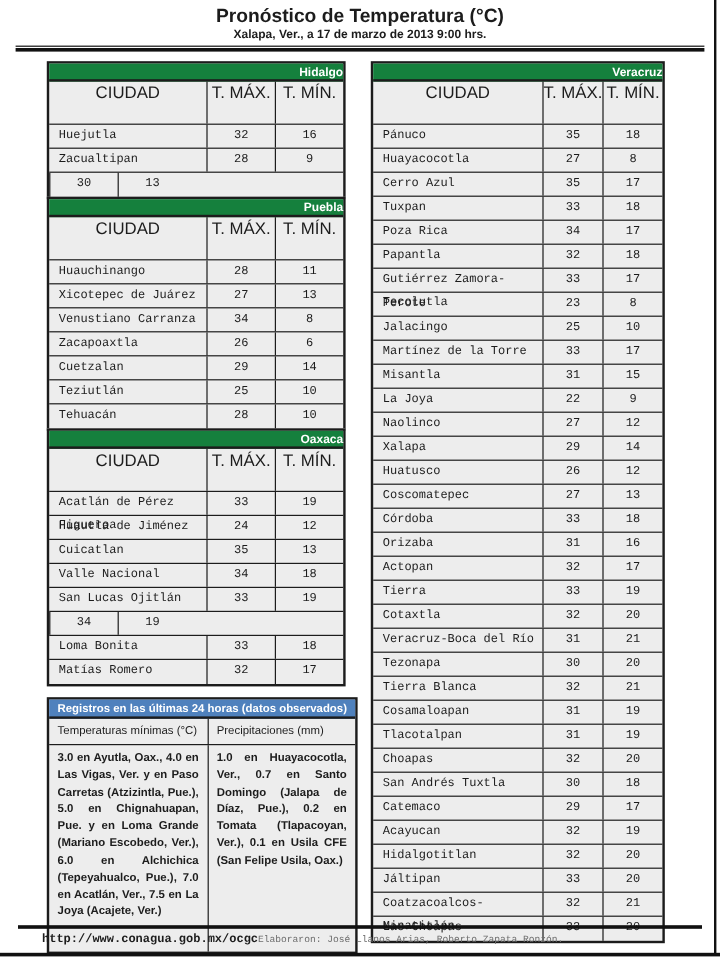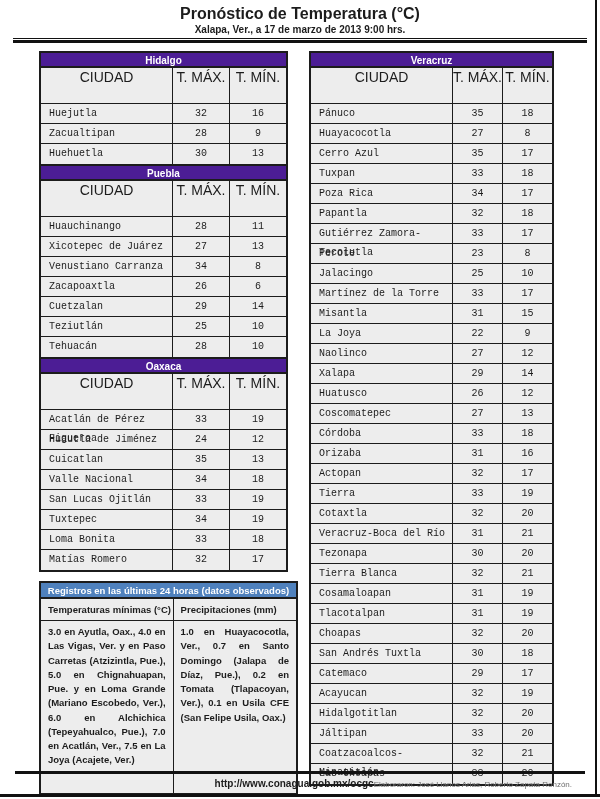--- a/index.html
+++ b/index.html
@@ -20,47 +20,47 @@
 
   
   .main { display:flex; padding-left:39px; padding-top:8px; gap:11px; }
   .col-left { width:259px; }
   .col-right { width:245px; }
 
   
   .tbl { border:2px solid #1c1c1c; background:#EDEDED; width:249px; }
   .tbl + .tbl { margin-top:-2px; }
   .col-right .tbl { width:245px; }
-  .state-header { background:#4c1d95; color:#fff; font-weight:bold; font-size:10px;
-    text-align:center; height:15px; line-height:15px; border-bottom:2px solid #1c1c1c; }
+  .state-header { background:#15803d; color:#fff; font-weight:bold; font-size:10px;
+    text-align:right; height:15px; line-height:15px; border-bottom:2px solid #1c1c1c; }
   .hdr-row, .row { display:flex; border-bottom:1px solid #1c1c1c; }
   .rows .row:last-child { border-bottom:none; }
   .hdr-row { height:36px; line-height:19px; font-size:14px; }
   .row { height:20px; line-height:19px; font-size:10px;font-family:Liberation Mono, monospace; }
   .c-city { flex:1; padding-left:8px; }
   .hdr-row .c-city { text-align:center; padding-left:0; }
   .c-num { width:57px; border-left:1px solid #1c1c1c; text-align:center; }
   .col-right .c-num { width:50px; }
 
   
   .reg { border:2px solid #1c1c1c; background:#EDEDED; width:259px; margin-top:9px; }
   .reg-header { background:#4F81BD; color:#fff; font-weight:bold; font-size:9.5px;
     text-align:center; height:16px; line-height:16px; border-bottom:2px solid #1c1c1c; }
-  .reg-subrow { display:flex; border-bottom:1px solid #1c1c1c; font-size:9.5px;font-weight:bold; }
+  .reg-subrow { display:flex; border-bottom:1px solid #1c1c1c; font-size:9.5px; }
   .reg-subrow > div { height:21px; line-height:21px; padding-left:7px; }
   .reg-col1 { width:52%; border-right:1px solid #1c1c1c; }
   .reg-col2 { width:48%; }
   .reg-body { display:flex; min-height:172px; }
   .reg-body > div { padding:4px 7px; font-size:9.5px; font-weight:bold;
     text-align:justify; line-height:1.5; }
 
   
   .footer-rule { position:absolute; left:15px; right:15px; top:771px; height:3px; background:#111; }
   .footer { position:absolute; left:0; top:778px; width:600px; display:flex;
-    justify-content:flex-end; padding:0 28px 0 35px; align-items:baseline; }
+    justify-content:flex-start; padding:0 18px 0 35px; align-items:baseline;font-family:Liberation Mono, monospace; }
   .footer-url { font-size:10px; font-weight:bold; }
   .footer-credits { font-size:8px; color:#6e6e6e; }
 </style>
 </head>
 <body>
 
 <div class="page">
 
   <div class="doc-header">
     <div class="doc-title">Pronóstico de Temperatura (°C)</div>
@@ -88,21 +88,20 @@
               <div class="c-num">16</div>
             </div>
 
             <div class="row">
               <div class="c-city">Zacualtipan</div>
               <div class="c-num">28</div>
               <div class="c-num">9</div>
             </div>
 
             <div class="row">
-              <div class="c-city">Huehuetla</div>
               <div class="c-num">30</div>
               <div class="c-num">13</div>
             </div>
           </div>
       </section>
 
       <section class="tbl">
         <div class="state-header">Puebla</div>
         <div class="hdr-row">
           <div class="c-city">CIUDAD</div>
@@ -188,21 +187,20 @@
               <div class="c-num">18</div>
             </div>
 
             <div class="row">
               <div class="c-city">San Lucas Ojitlán</div>
               <div class="c-num">33</div>
               <div class="c-num">19</div>
             </div>
 
             <div class="row">
-              <div class="c-city">Tuxtepec</div>
               <div class="c-num">34</div>
               <div class="c-num">19</div>
             </div>
 
             <div class="row">
               <div class="c-city">Loma Bonita</div>
               <div class="c-num">33</div>
               <div class="c-num">18</div>
             </div>
 

